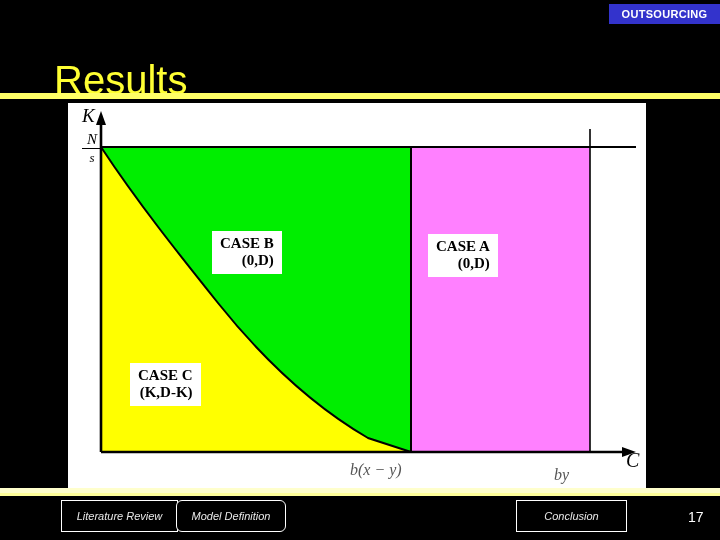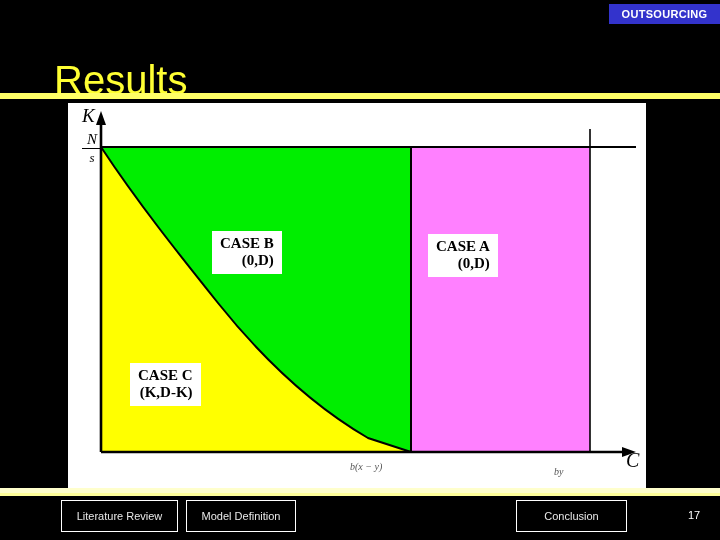--- a/index.html
+++ b/index.html
@@ -132,21 +132,21 @@
     display: block;
     padding-top: 1px;
     font-size: 13px;
   }
 
   .tick-label {
     position: absolute;
     font-family: "Liberation Serif", serif;
     font-style: italic;
     color: #555555;
-    font-size: 10px;
+    font-size: 16px;
     white-space: nowrap;
     text-align: center;
   }
   #tick-bxy { left: 282px; top: 358px; }
   #tick-by  { left: 486px; top: 363px; }
 
   
   .case-box {
     position: absolute;
     background: #ffffff;
@@ -163,20 +163,21 @@
   #case-a { left: 340px; top: 131px; margin-left: 20px; }
   #case-c { left: 62px; top: 260px; }
 
   
   #navbar {
     position: absolute;
     left: 0px;
     top: 500px;
     width: 579px;
     height: 32px;
+    font-style: italic;
   }
   .nav-btn {
     position: absolute;
     top: 0px;
     height: 32px;
     background: #000000;
     border: 1px solid #ffffff;
     box-sizing: border-box;
     color: #e8e8e8;
     font-family: "Liberation Sans", sans-serif;
@@ -187,32 +188,32 @@
     text-align: center;
     line-height: 13px;
     padding: 0 4px;
   }
   .nav-btn.active {
     background: #3333cc;
     color: #ffffff;
     font-weight: bold;
   }
   #nav-0 { left: 61px;  width: 117px; }
-  #nav-1 { left: 186px; width: 110px; }
+  #nav-1 { left: 176px; width: 110px; border-radius: 6px; }
   #nav-2 { left: 288px; width: 113px; }
   #nav-3 { left: 401px; width: 111px; }
   #nav-4 { left: 516px; width: 111px; }
 
   #slide-number {
     position: absolute;
     left: 688px;
     top: 509px;
     color: #ffffff;
     font-family: "Liberation Sans", sans-serif;
-    font-size: 11px;
+    font-size: 14px;
   }
 </style>
 </head>
 <body>
 
 <div id="corner-banner">OUTSOURCING</div>
 
 <h1 id="page-title">Results</h1>
 
 <div id="rule-top"></div>

